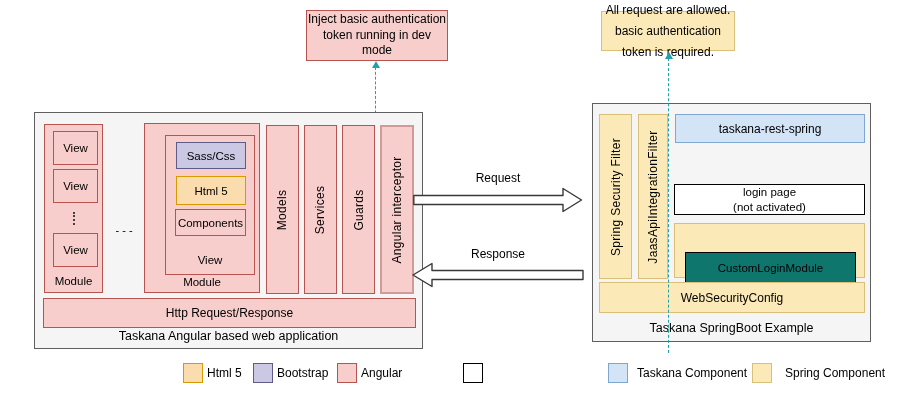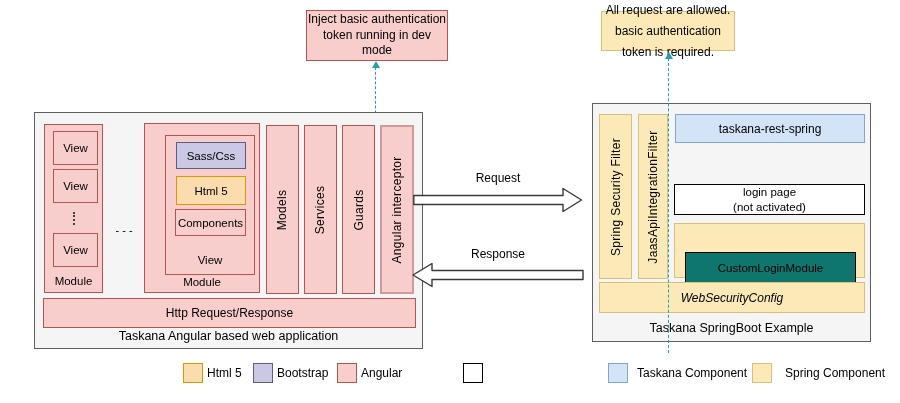--- a/index.html
+++ b/index.html
@@ -98,21 +98,21 @@
 
     <div class="abs cen" style="left:82px;top:10px;width:190px;height:29px;font-size:12px;background:#d4e4f7;border:1.5px solid #7ea6cf;">taskana-rest-spring</div>
 
     <div class="abs cen" style="left:81px;top:80px;width:191px;height:31px;font-size:11.5px;line-height:14.5px;background:#fff;border:1.8px solid #000;white-space:pre-line;">login page
 (not activated)</div>
 
     <div class="abs ylw" style="left:81px;top:119px;width:191px;height:55px;">
       <div class="abs cen" style="left:10px;top:28px;width:171px;height:31px;font-size:11.5px;background:#0f766e;border:1.4px solid #000;">CustomLoginModule</div>
     </div>
 
-    <div class="abs cen ylw" style="left:6px;top:178px;width:266px;height:31px;font-size:12px;font-style:italic;">WebSecurityConfig</div>
+    <div class="abs cen ylw" style="left:6px;top:178px;width:266px;height:31px;font-size:12px;">WebSecurityConfig</div>
 
     <div class="title-label" style="bottom:6px;">Taskana SpringBoot Example</div>
   </div>
 
   <div class="abs uarrow" style="left:664.5px;top:52px;"></div>
   <div class="abs vdash" style="left:668.2px;top:58px;height:295px;"></div>
 
   <div class="abs sw" style="left:183px;background:#fbdcae;border-color:#d79b00;"></div>
   <div class="abs lg-label" style="left:207px;">Html 5</div>
   <div class="abs sw" style="left:253px;background:#cac8e2;border-color:#5f5a86;"></div>

